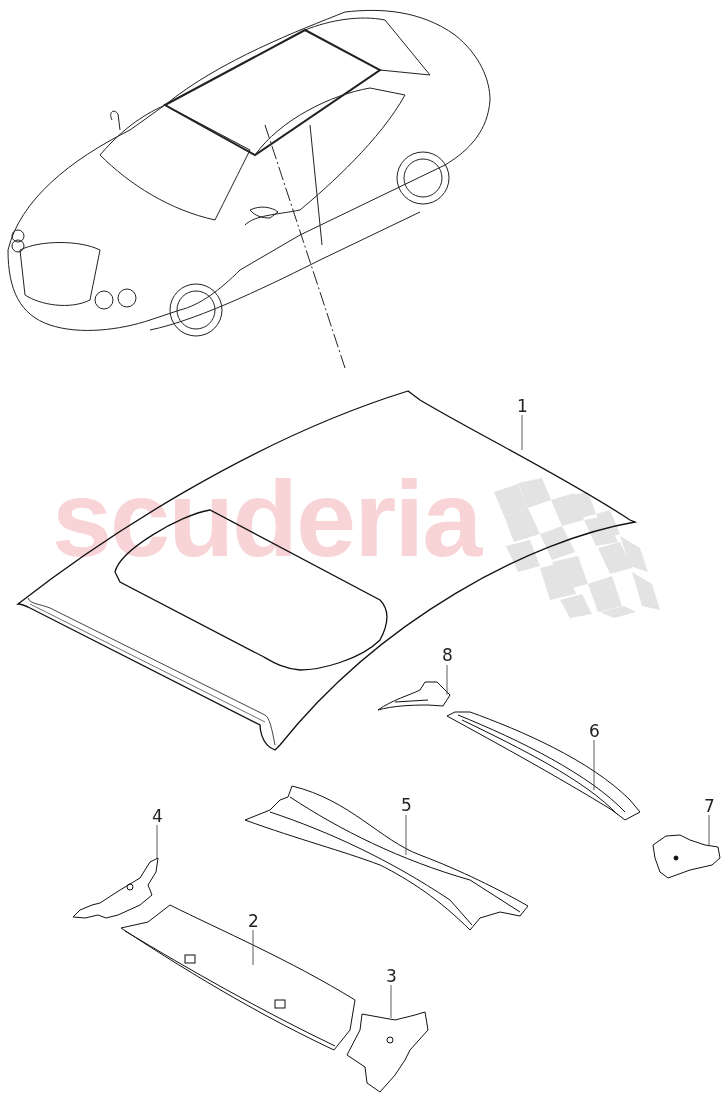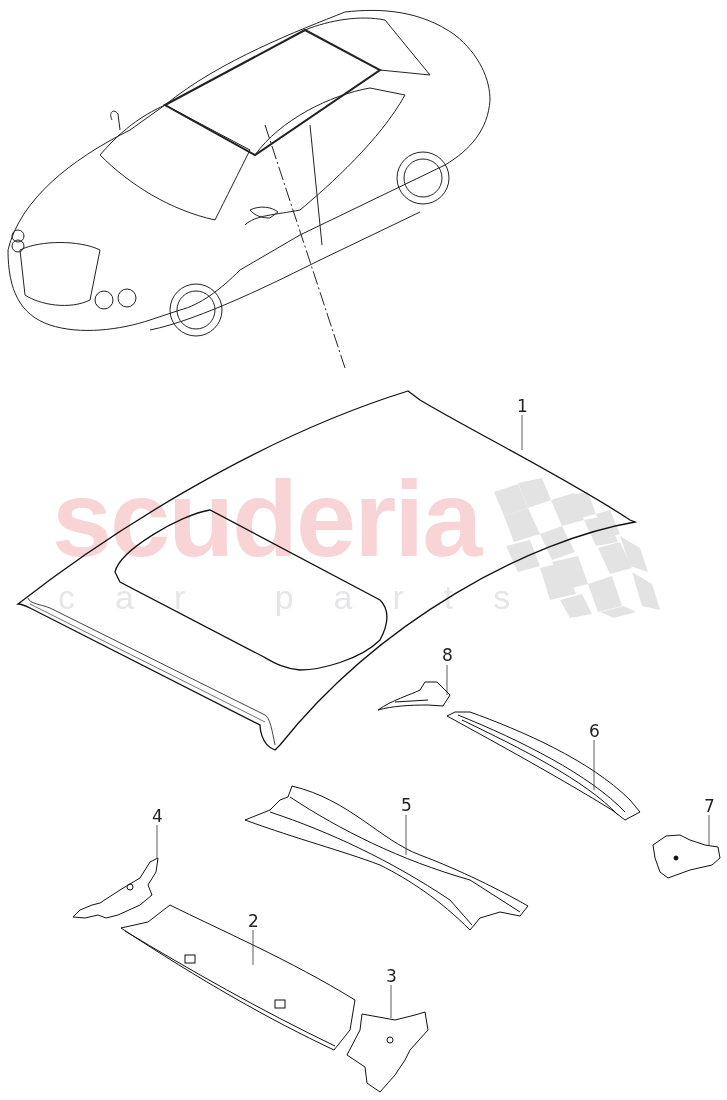--- a/index.html
+++ b/index.html
@@ -8,21 +8,20 @@
   .wm-main{position:absolute;left:52px;top:465px;font-family:"Liberation Sans",sans-serif;font-weight:bold;font-size:108px;letter-spacing:-2px;color:#f8d4d6;line-height:1;}
   .wm-sub{position:absolute;left:58px;top:580px;font-family:"Liberation Sans",sans-serif;font-size:34px;color:#e6e6e8;letter-spacing:40px;line-height:1;}
   .callout{position:absolute;font-family:"DejaVu Sans",sans-serif;font-size:17px;color:#222;line-height:1;}
 </style>
 </head>
 <body>
 
 <div id="canvas">
 
   <div class="wm-main">scuderia</div>
-  <div class="wm-sub">car parts</div>
 
   <svg width="727" height="1100" viewBox="0 0 727 1100" style="position:absolute;left:0;top:0">
 
     <g fill="#e3e3e3">
       <polygon points="494,492 518,484 528,508 504,516"></polygon>
       <polygon points="518,483 542,478 551,500 528,508"></polygon>
       <polygon points="566,496 588,492 596,514 574,520"></polygon>
       <polygon points="504,516 528,508 540,534 514,542"></polygon>
       <polygon points="551,500 574,493 584,520 562,526"></polygon>
       <polygon points="596,514 610,510 620,534 606,538"></polygon>

